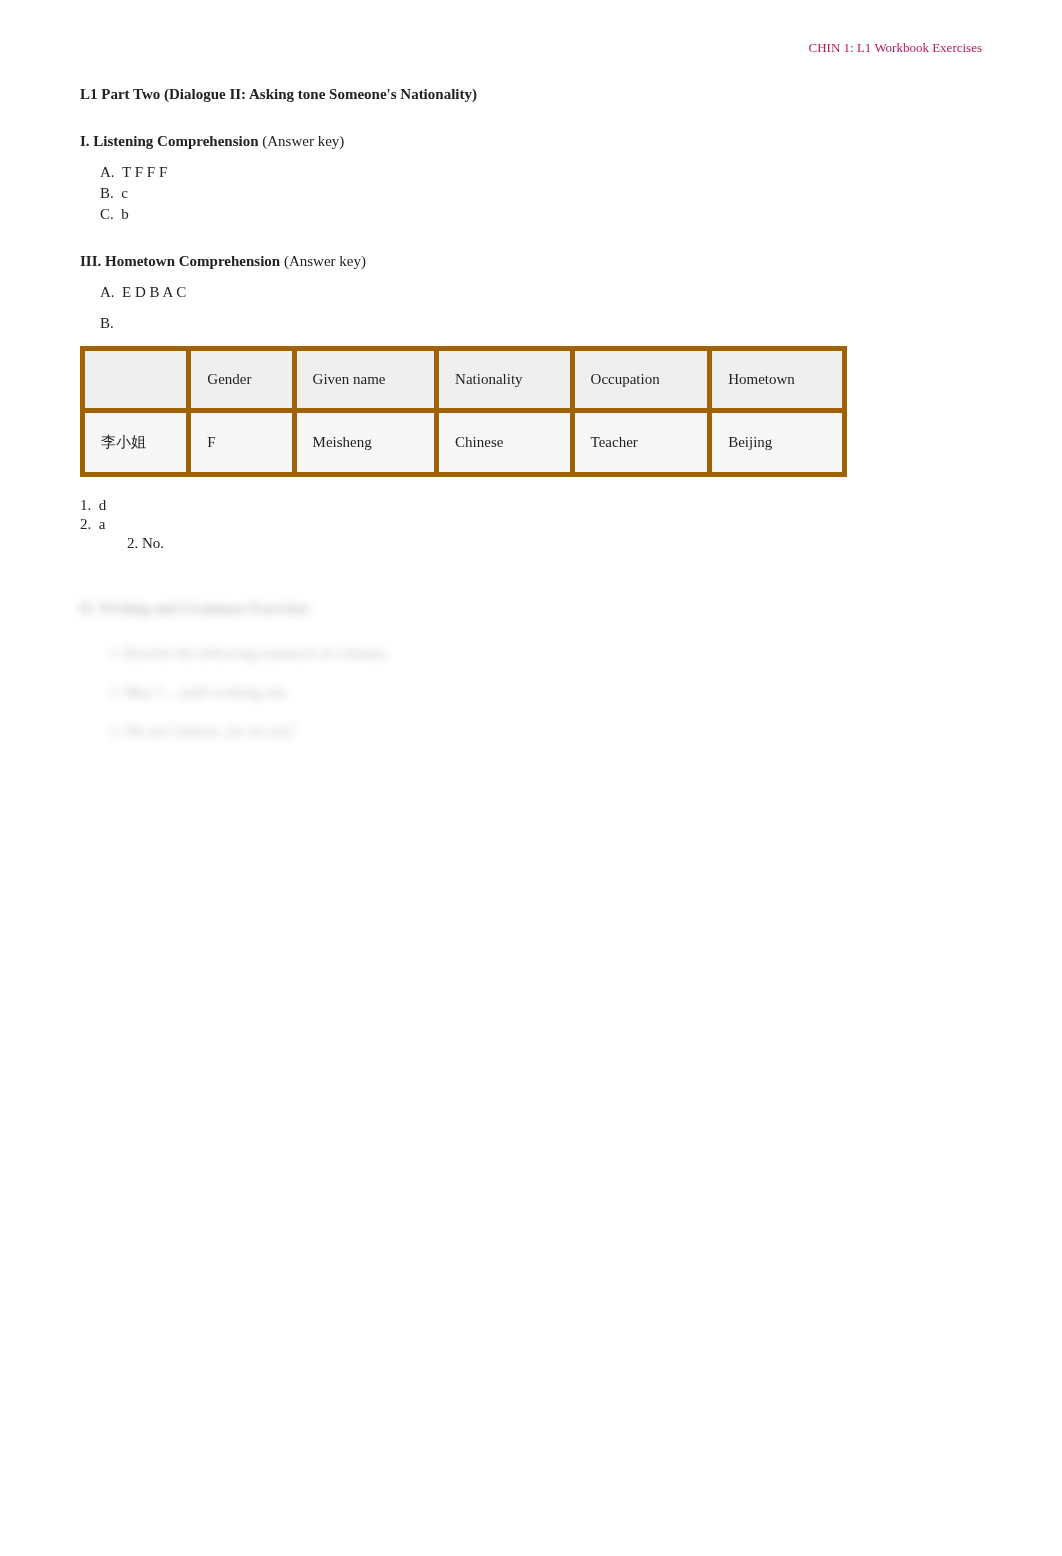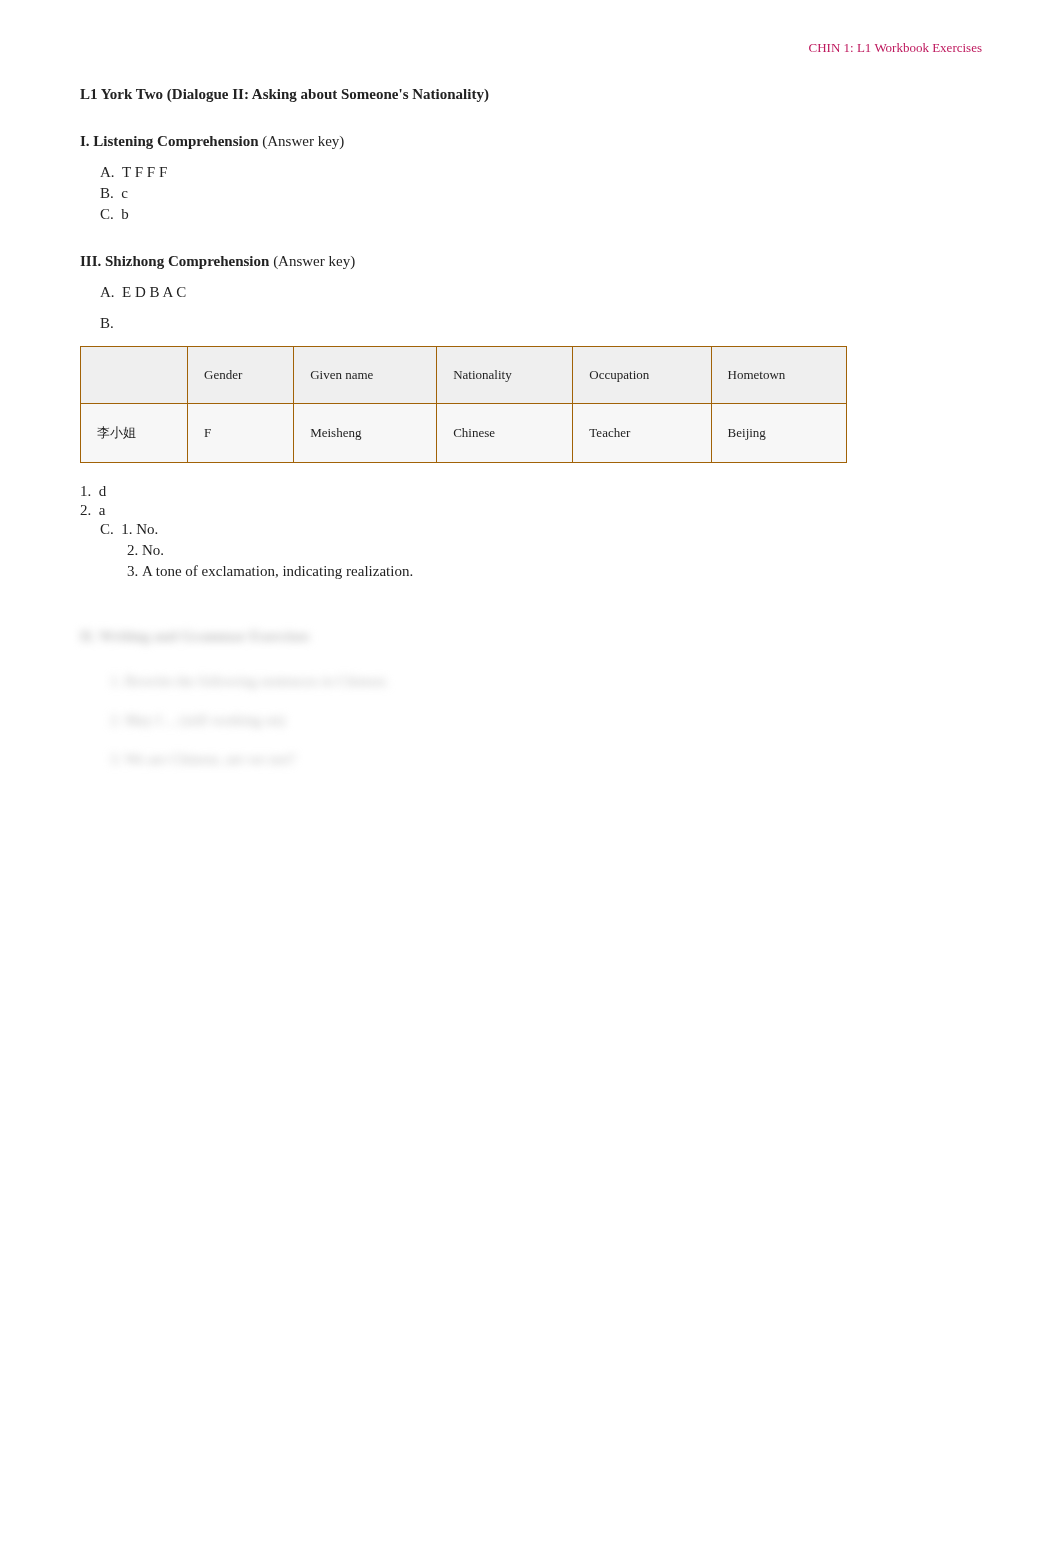--- a/index.html
+++ b/index.html
@@ -53,23 +53,23 @@
       margin-bottom: 14px;
     }
 
     .answer-table {
       border-collapse: collapse;
       width: 85%;
       margin: 10px 0 20px 0;
     }
 
     .answer-table td, .answer-table th {
-      border: 1px solid #a16207;
+      border: 5px solid #a16207;
       padding: 20px 16px;
-      font-size: 13px;
+      font-size: 15px;
       background-color: #f7f7f7;
       vertical-align: middle;
     }
 
     .answer-table thead td {
       background-color: #efefef;
       font-weight: normal;
     }
 
     .answer-table tbody tr:nth-child(even) td {
@@ -107,39 +107,39 @@
     .blurred-section .blurred-item {
       margin-left: 30px;
       margin-bottom: 6px;
     }
   </style>
 </head>
 <body>
 
 <div class="page-header">CHIN 1: L1 Workbook Exercises</div>
 
-<div class="section-title spacing">L1 York Two (Dialogue II: Asking about Someone's Nationality)</div>
+<div class="section-title spacing">L1 Part Two (Dialogue II: Asking tone Someone's Nationality)</div>
 
 <div class="section-title spacing-sm">
   <span>I. Listening Comprehension</span>
   <span class="normal"> </span><span class="normal">(Answer key)</span>
 </div>
 
 <div class="indent-a">
   <span>A.</span>&nbsp;&nbsp;<span>T F F F</span>
 </div>
 <div class="indent-b">
   <span>B.</span>&nbsp;&nbsp;<span>c</span>
 </div>
 <div class="indent-b spacing">
   <span>C.</span>&nbsp;&nbsp;<span>b</span>
 </div>
 
 <div class="section-title spacing-sm">
-  <span>III. Shizhong Comprehension</span>
+  <span>III. Hometown Comprehension</span>
   <span class="normal"> </span><span class="normal">(Answer key)</span>
 </div>
 
 <div class="indent-a spacing-sm">
   <span>A.</span>&nbsp;&nbsp;<span>E D B A C</span>
 </div>
 
 <div class="indent-b spacing-sm">
   <span>B.</span>
 </div>
@@ -168,28 +168,22 @@
 </table>
 
 <div class="list-item">
   <span>1.</span>&nbsp;&nbsp;<span>d</span>
 </div>
 <div class="list-item spacing">
   <span>2.</span>&nbsp;&nbsp;<span>a</span>
 </div>
 
 <div class="c-answers">
-  <div class="c-item spacing-sm">
-    <span>C.</span>&nbsp;&nbsp;<span>1.</span>&nbsp;<span>No.</span>
-  </div>
   <div class="c-item spacing-sm" style="margin-left: 27px;">
     <span>2.</span>&nbsp;<span>No.</span>
-  </div>
-  <div class="c-item spacing" style="margin-left: 27px;">
-    <span>3.</span>&nbsp;<span>A tone of exclamation, indicating realization.</span>
   </div>
 </div>
 
 <div class="blurred-section">
   <div class="blurred-title">II. Writing and Grammar Exercises</div>
   <div class="blurred-item">1. Rewrite the following sentences in Chinese.</div>
   <div class="blurred-item">2. May I ... (still working on)</div>
   <div class="blurred-item">3. We are Chinese, are we not?</div>
 </div>
 

